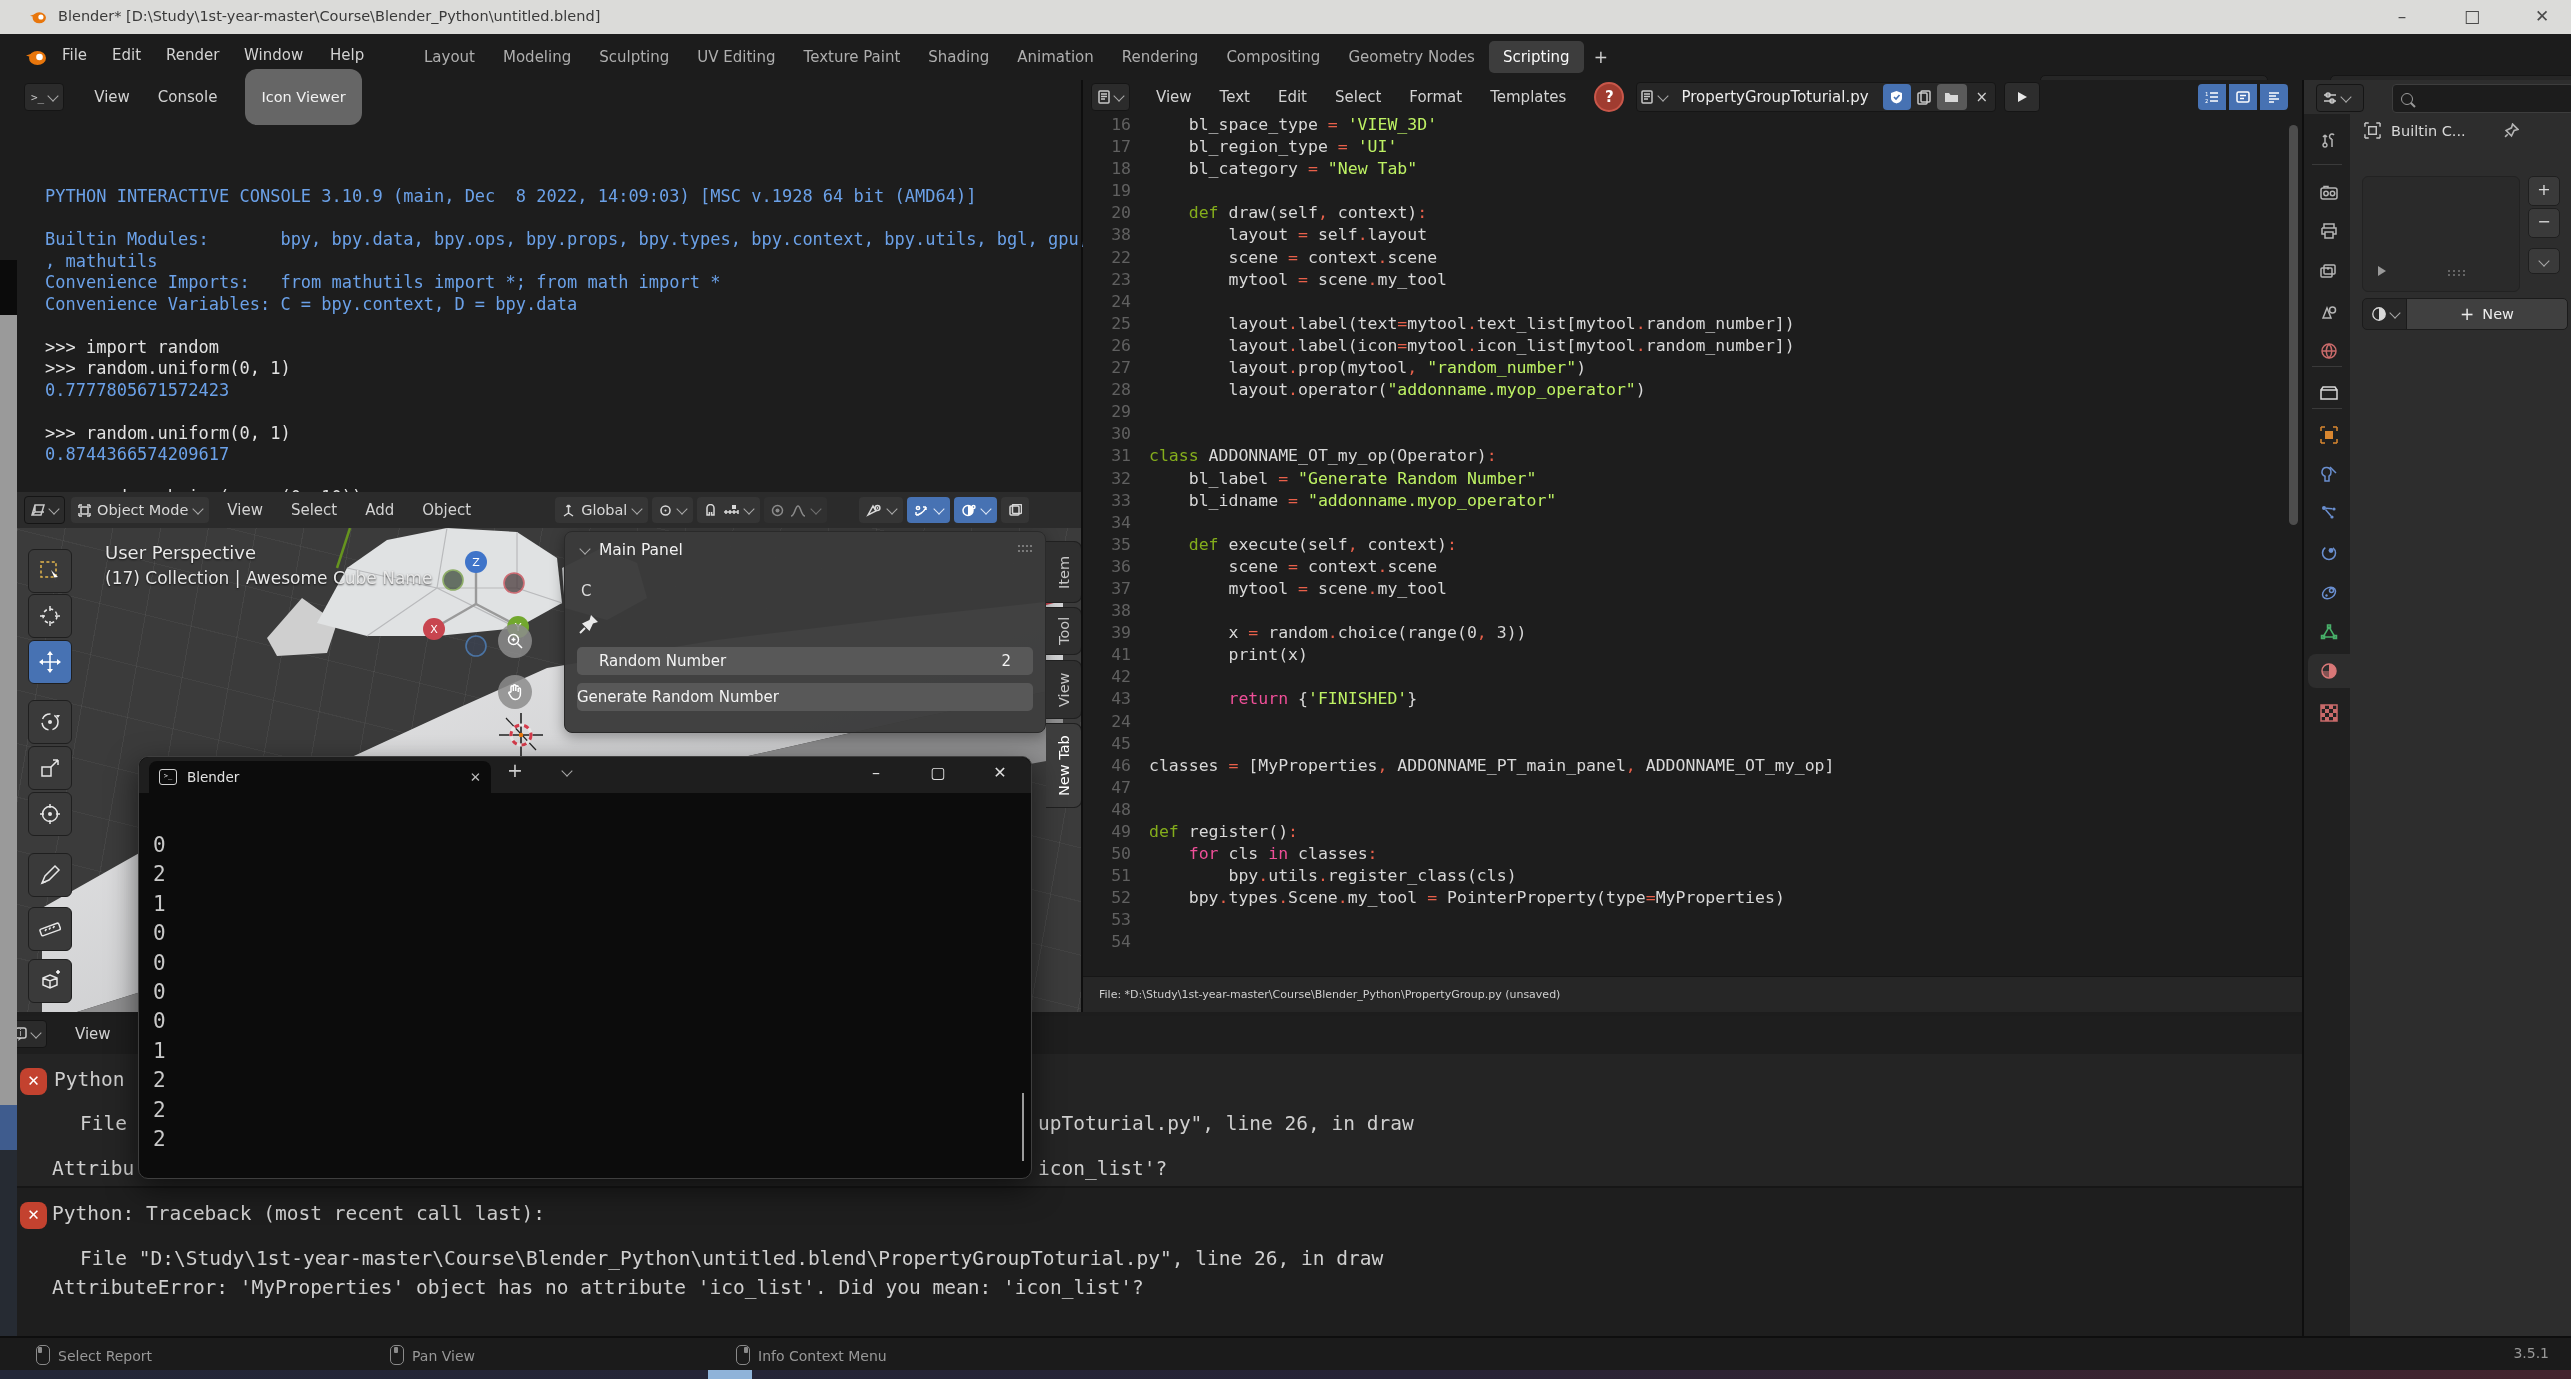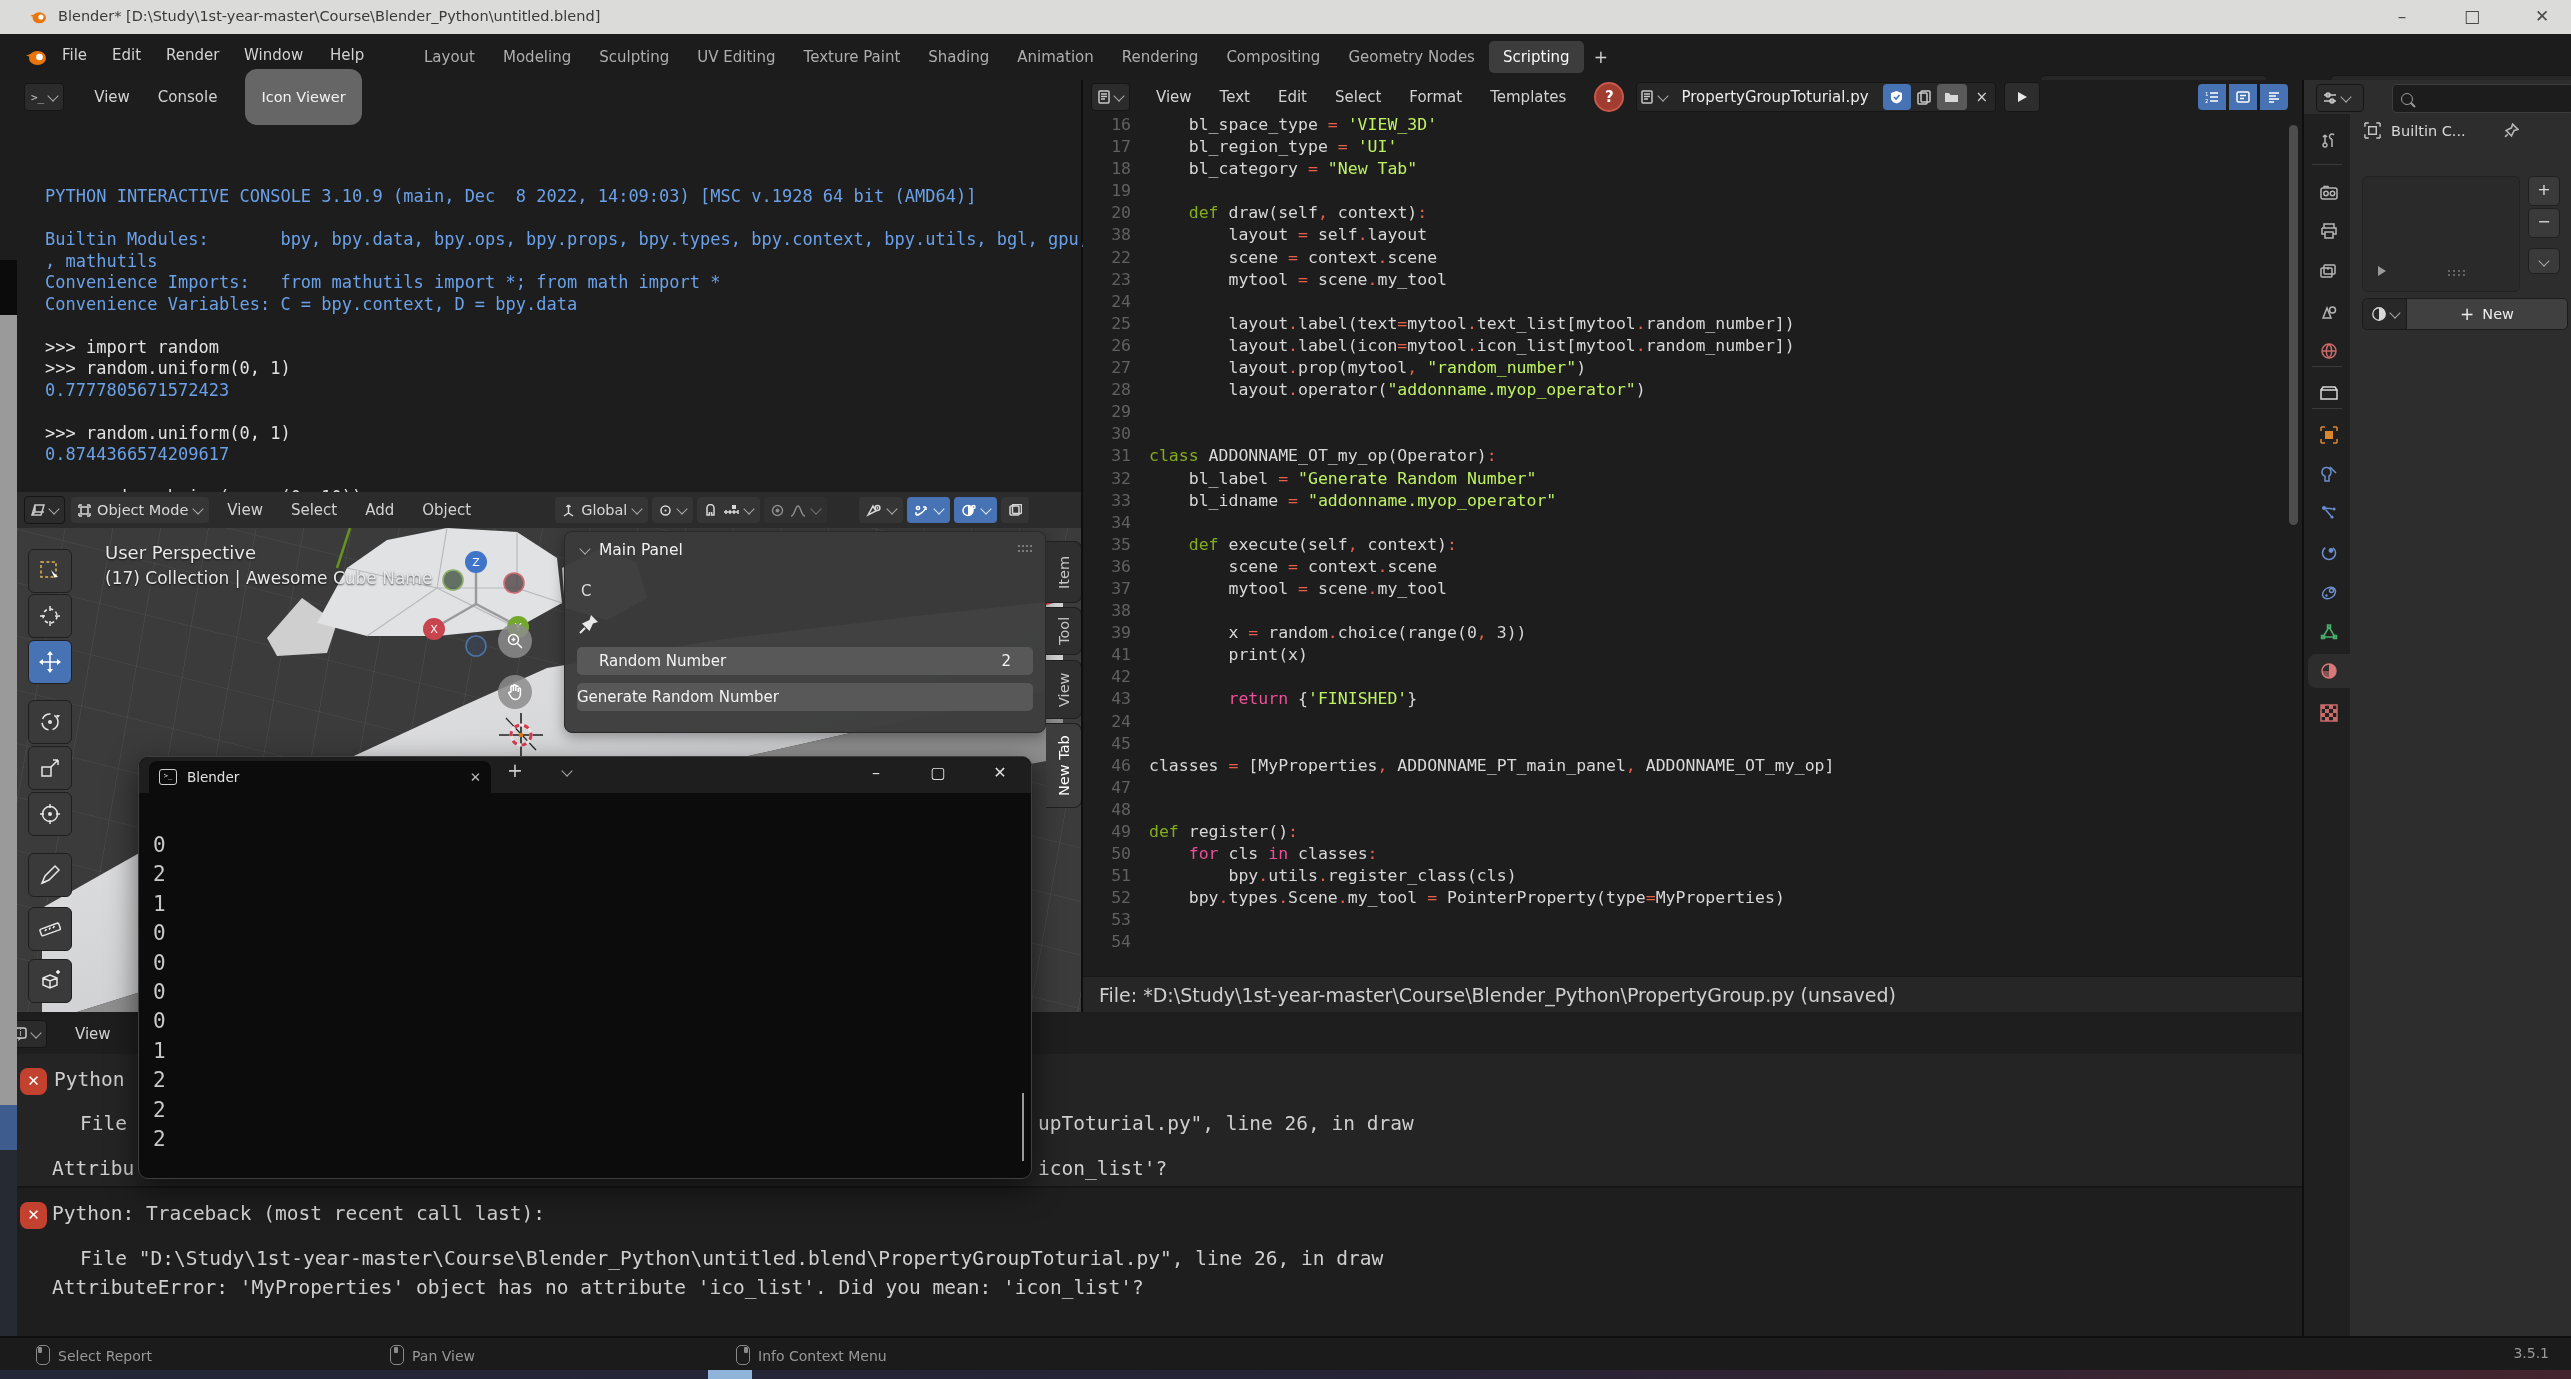--- a/index.html
+++ b/index.html
@@ -49,21 +49,21 @@
   .mp-ctl{position:absolute;left:12px;width:456px;height:28px;background:#585858;border-radius:5px;color:#f3f3f3;font-size:15px;display:flex;align-items:center;}
   .sidetab{position:absolute;left:1029px;width:35px;background:#2f2f2f;border:1px solid #202020;border-right:none;border-radius:8px 0 0 8px;color:#c6c6c6;font-size:14.5px;z-index:11;
     display:flex;align-items:center;justify-content:center;writing-mode:vertical-rl;transform:rotate(180deg);}
   .sidetab.active{background:#3d3d3d;color:#fff;}
   
   #texteditor{left:1083px;top:80px;width:1219px;height:932px;background:#1d1d1d;}
   #codewrap{position:absolute;left:0;top:34px;width:1219px;height:942px;}
   .crow{height:22.1px;line-height:22.1px;white-space:pre;font-family:"DejaVu Sans Mono",monospace;font-size:16.5px;}
   .ln{display:inline-block;width:48px;text-align:right;color:#606060;padding-right:18px;}
   .tk-d{color:#d8d8d8;} .tk-g{color:#84ad1c;} .tk-k{color:#ef4f98;} .tk-s{color:#bef264;} .tk-o{color:#e8604a;}
-  #tefooter{position:absolute;left:0;top:896px;width:1219px;height:36px;background:#262626;border-top:1px solid #161616;color:#cfcfcf;font-size:19px;line-height:36px;padding-left:16px;box-sizing:border-box;}
+  #tefooter{position:absolute;left:0;top:896px;width:1219px;height:36px;background:#262626;border-top:1px solid #161616;color:#cfcfcf;font-size:11px;line-height:36px;padding-left:16px;box-sizing:border-box;}
   
   #infoed{left:0;top:1016px;width:2302px;height:320px;background:#1e1e1e;border-right:2px solid #0e0e0e;}
   .band{position:absolute;left:0;top:38px;width:2302px;height:132px;background:#242424;}
   .itext{position:absolute;font-family:"DejaVu Sans Mono",monospace;font-size:19.5px;color:#cfcfcf;white-space:pre;}
   .erricon{position:absolute;width:27px;height:27px;border-radius:8px;background:#c3422f;color:#fff;font-size:15px;font-weight:bold;text-align:center;line-height:26px;}
   
   #props{left:2302px;top:80px;width:269px;height:1256px;background:#2d2d2d;border-left:2px solid #0e0e0e;}
   #ptabs{position:absolute;left:0;top:34px;width:46px;height:1222px;background:#202020;}
   .ptab{position:absolute;left:4px;width:42px;height:34px;display:flex;align-items:center;justify-content:center;border-radius:8px 0 0 8px;}
   .ptab.active{background:#2d2d2d;}

